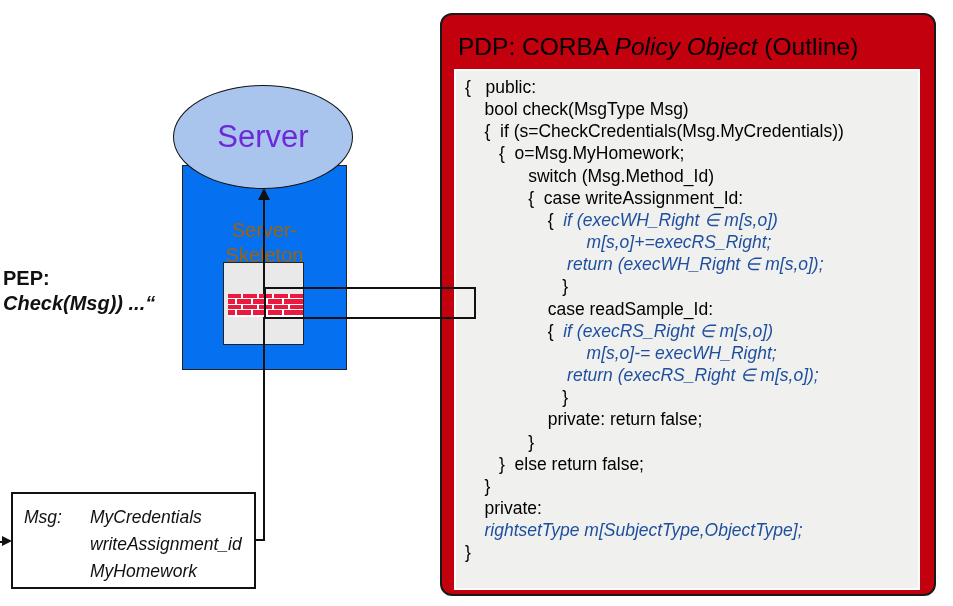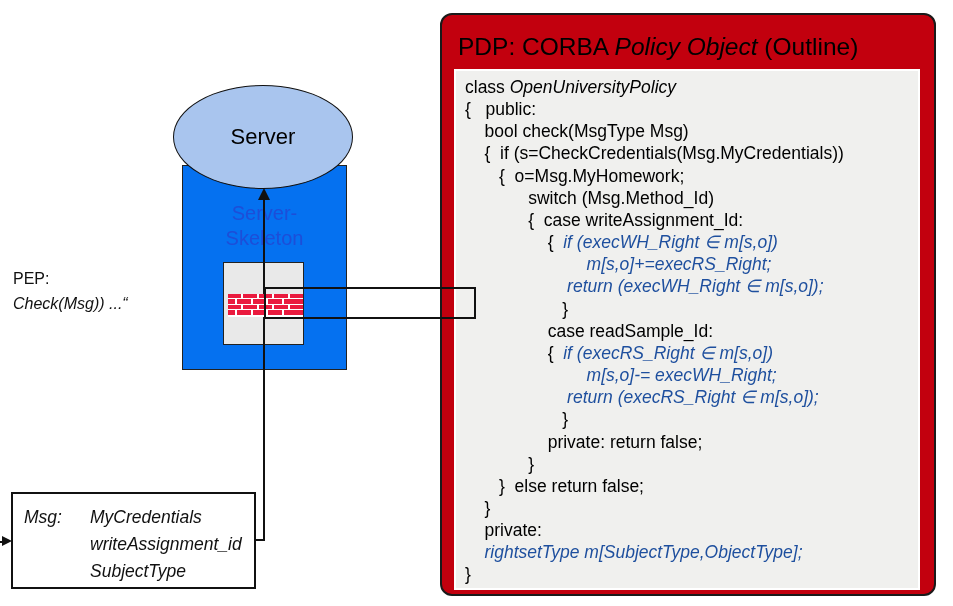--- a/index.html
+++ b/index.html
@@ -8,27 +8,27 @@
     font-family:"Liberation Sans",sans-serif;color:#111;
   }
   .abs{position:absolute;}
 
   
   #server-ellipse{
     left:173px;top:85px;width:180px;height:104px;border-radius:50%;
     background:var(--ellipse-blue,#a9c5ee);border:1.5px solid #111;
     display:flex;align-items:center;justify-content:center;z-index:2;box-sizing:border-box;
   }
-  #server-label{font-size:22px;color:#000000;}
+  #server-label{font-size:31px;color:#6d28d9;}
   #skeleton-rect{
     left:182px;top:165px;width:165px;height:205px;
     background:var(--skel-blue,#0571f0);border:1px solid #222;z-index:1;box-sizing:border-box;
   }
   #skeleton-label{
-    left:182px;top:201px;width:165px;text-align:center;color:#1d4ed8;
+    left:182px;top:218px;width:165px;text-align:center;color:#a16207;
     font-size:20px;line-height:25px;z-index:3;
   }
   #firewall-box{
     left:223px;top:262px;width:81px;height:83px;
     background:#e9e9e9;border:1.5px solid #222;z-index:3;box-sizing:border-box;
   }
   #firewall-bricks{left:228px;top:294px;width:75px;height:23px;background:#fff;z-index:5;}
   .brick-row{
     height:4.2px;margin-bottom:1.3px;
     background:repeating-linear-gradient(90deg,var(--brick-red,#ea1a3e) 0 13px,#fff 13px 15.5px);
@@ -36,21 +36,21 @@
   .brick-row.offset{background-position-x:-6px;}
 
   #request-line{left:263px;top:199px;width:2px;height:342px;background:#111;z-index:4;}
   #request-arrowhead{
     left:258px;top:188px;width:0;height:0;z-index:4;
     border-left:6px solid transparent;border-right:6px solid transparent;
     border-bottom:12px solid #111;
   }
   #msg-connector{left:255px;top:539px;width:10px;height:2px;background:#111;z-index:4;}
 
-  #pep-label{left:13px;top:266px;font-size:16px;line-height:25px;z-index:3;}
+  #pep-label{left:3px;top:266px;font-size:20px;line-height:25px;z-index:3;font-weight:bold;}
   #pep-label .it{font-style:italic;}
 
   #msg-box{
     left:11px;top:492px;width:245px;height:97px;background:#fff;
     border:2px solid #111;z-index:2;box-sizing:border-box;
     padding:10px 0 0 11px;font-style:italic;font-size:17.5px;line-height:27px;
     display:flex;
     gap:16px;
   }
   #msg-label{width:50px;}
@@ -115,31 +115,30 @@
     <div class="brick-row offset"></div>
     <div class="brick-row"></div>
     <div class="brick-row offset"></div>
   </div>
 
   <div class="abs" id="msg-box">
     <div id="msg-label">Msg:</div>
     <div>
       <div>MyCredentials</div>
       <div>writeAssignment_id</div>
-      <div>SubjectType</div>
+      <div>MyHomework</div>
     </div>
   </div>
   <div class="abs" id="incoming-arrow-line"></div>
   <div class="abs" id="incoming-arrowhead"></div>
 
   <div class="abs" id="pdp-box">
     <div class="abs" id="pdp-title"><span class="s-k">PDP: CORBA </span><span class="s-i">Policy Object</span><span class="s-k"> (Outline)</span></div>
     <div class="abs" id="pdp-panel">
       <div id="code-block">
-          <div class="code-line"><span class="s-k">class </span><span class="s-i">OpenUniversityPolicy</span></div>
           <div class="code-line"><span class="s-k">{   public:</span></div>
           <div class="code-line"><span class="s-k">    bool check(MsgType Msg)</span></div>
           <div class="code-line"><span class="s-k">    {  if (s=CheckCredentials(Msg.MyCredentials))</span></div>
           <div class="code-line"><span class="s-k">       {  o=Msg.MyHomework;</span></div>
           <div class="code-line"><span class="s-k">             switch (Msg.Method_Id)</span></div>
           <div class="code-line"><span class="s-k">             {  case writeAssignment_Id:</span></div>
           <div class="code-line"><span class="s-k">                 {  </span><span class="s-b">if (execWH_Right ∈ m[s,o])</span></div>
           <div class="code-line"><span class="s-k">                         </span><span class="s-b">m[s,o]+=execRS_Right;</span></div>
           <div class="code-line"><span class="s-k">                     </span><span class="s-b">return (execWH_Right ∈ m[s,o]);</span></div>
           <div class="code-line"><span class="s-k">                    }</span></div>

